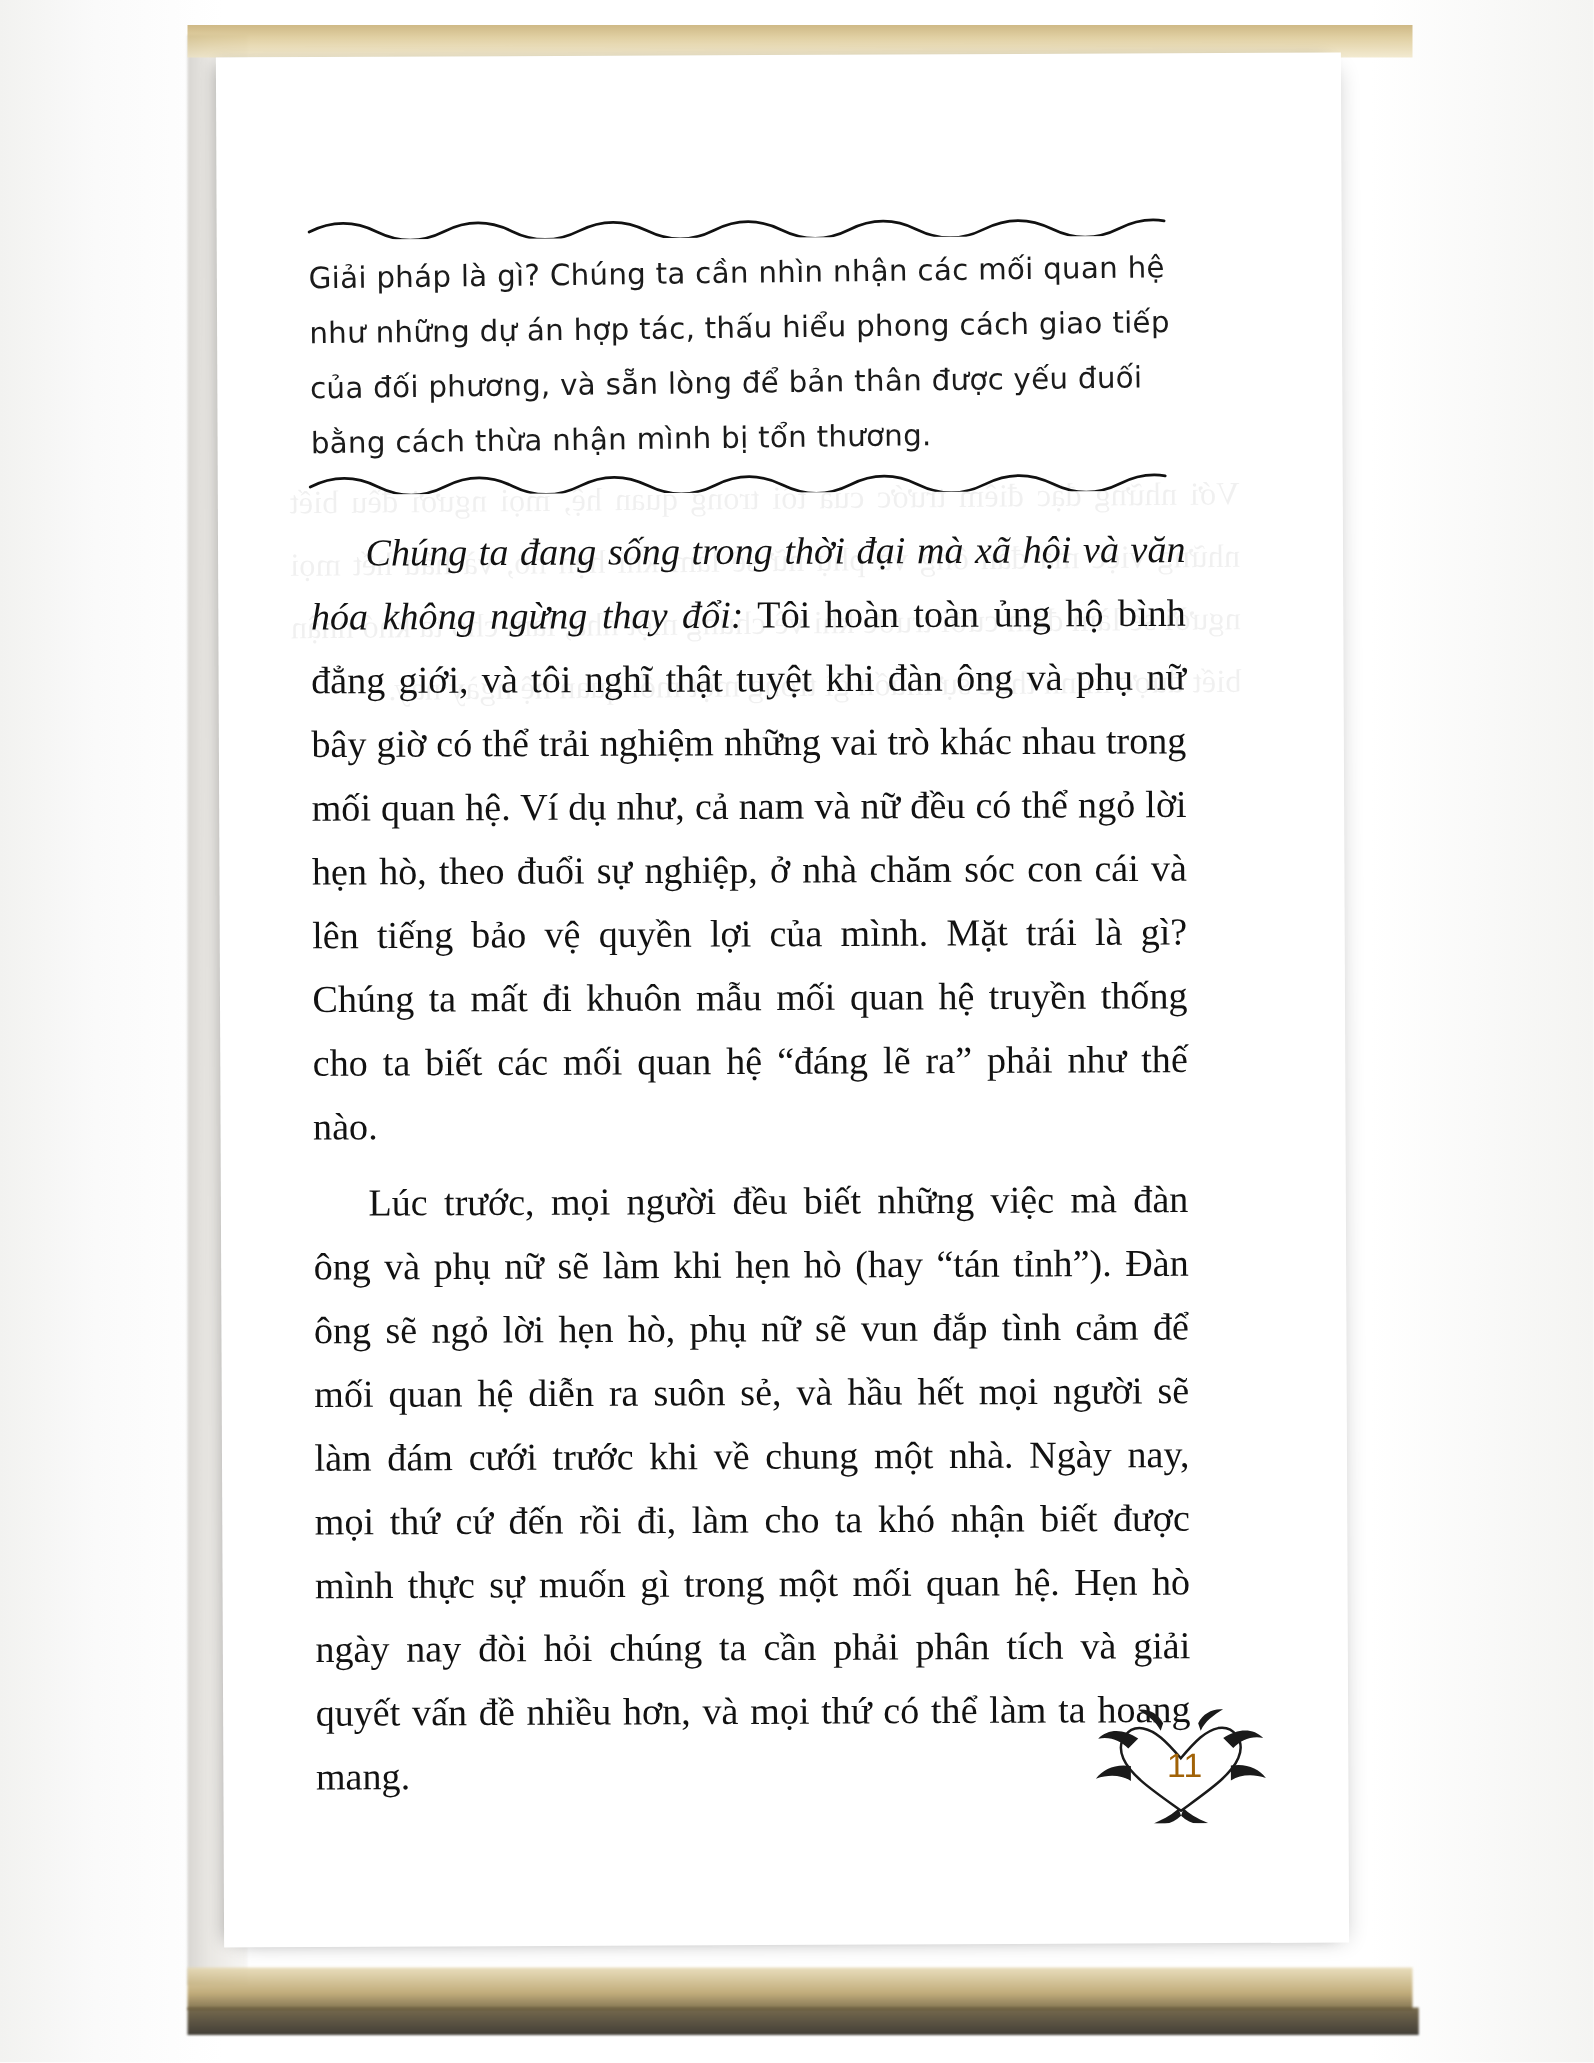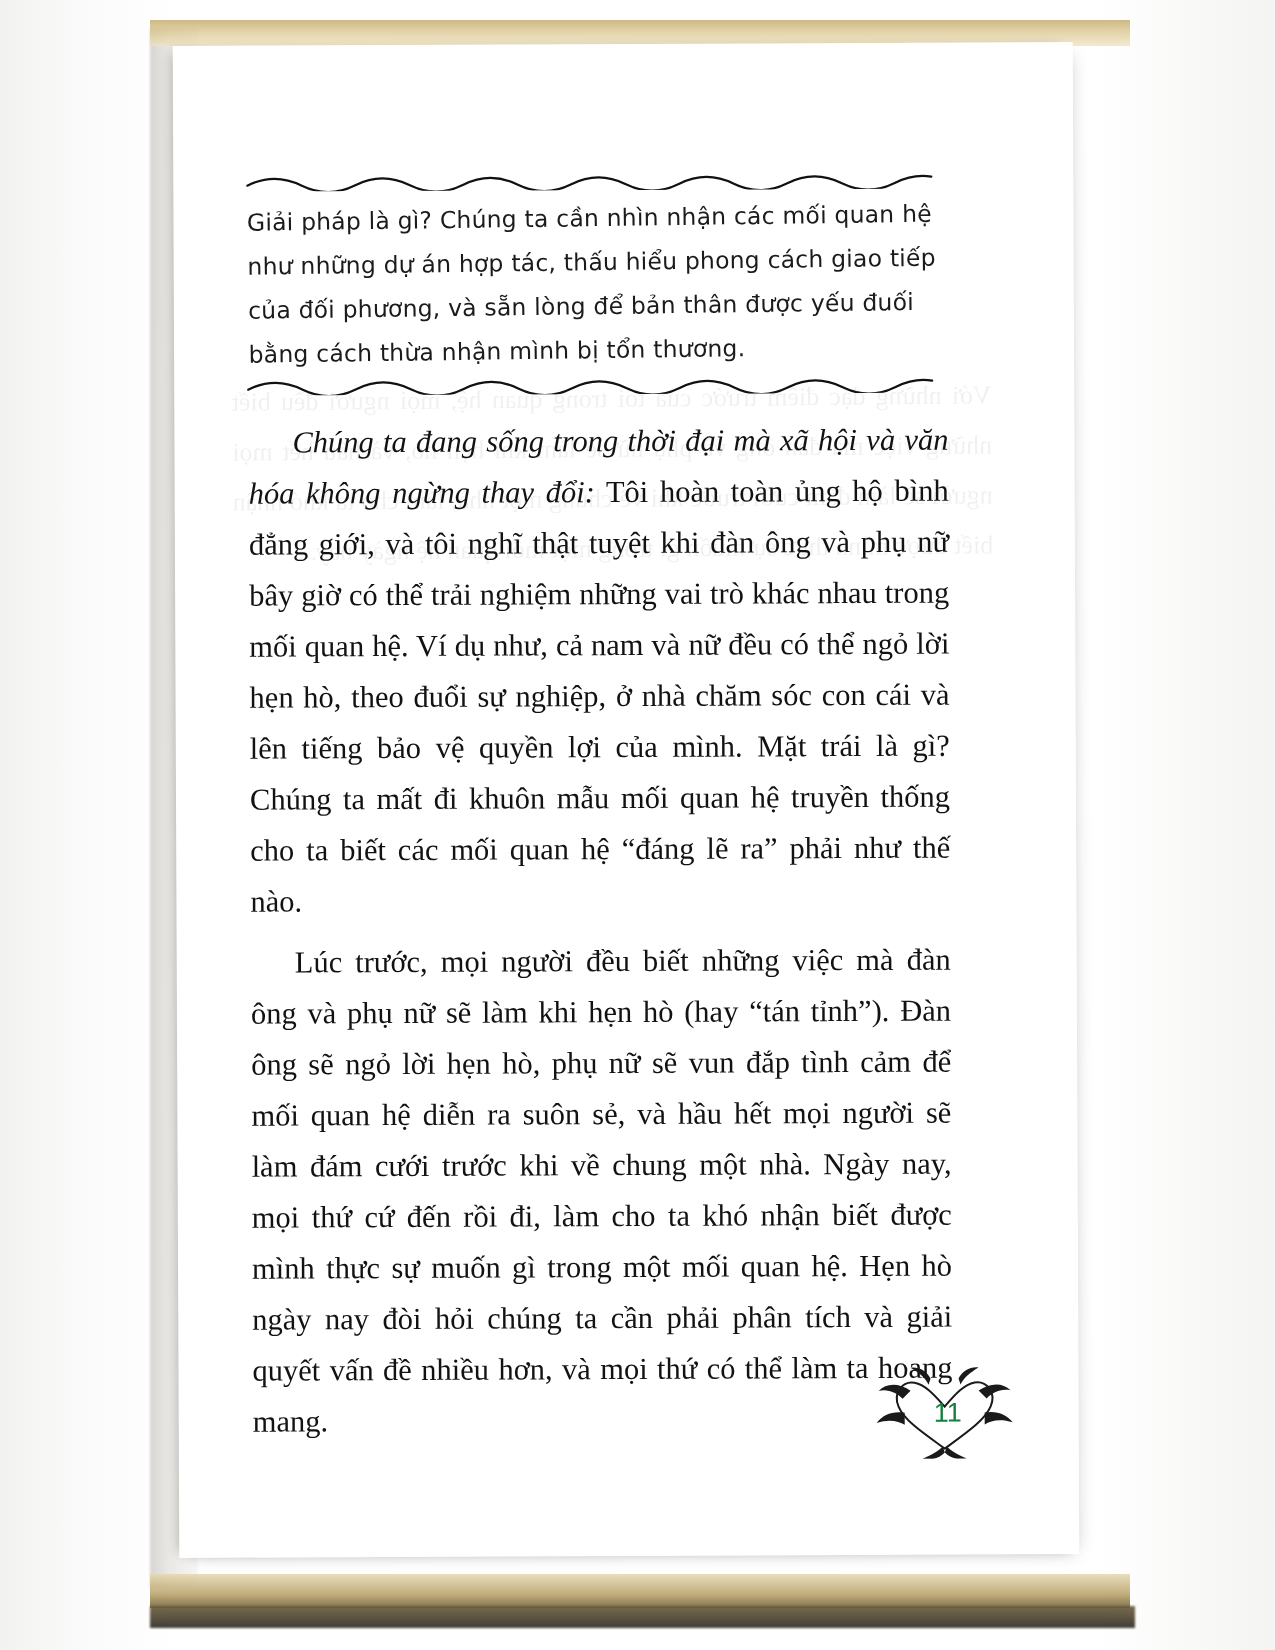--- a/index.html
+++ b/index.html
@@ -161,21 +161,21 @@
   .folio-num {
     position: absolute;
     left: 0; top: 0;
     width: 160px;
     height: 92px;
     display: flex;
     align-items: center;
     justify-content: center;
     font-family: "Liberation Sans", sans-serif;
     font-size: 27px;
-    color: #15803d;
+    color: #a16207;
     padding-left: 6px;
     box-sizing: border-box;
   }
 </style>
 </head>
 <body>
 
 <div id="page-photo">
 
   <div class="photo-bg"></div>

